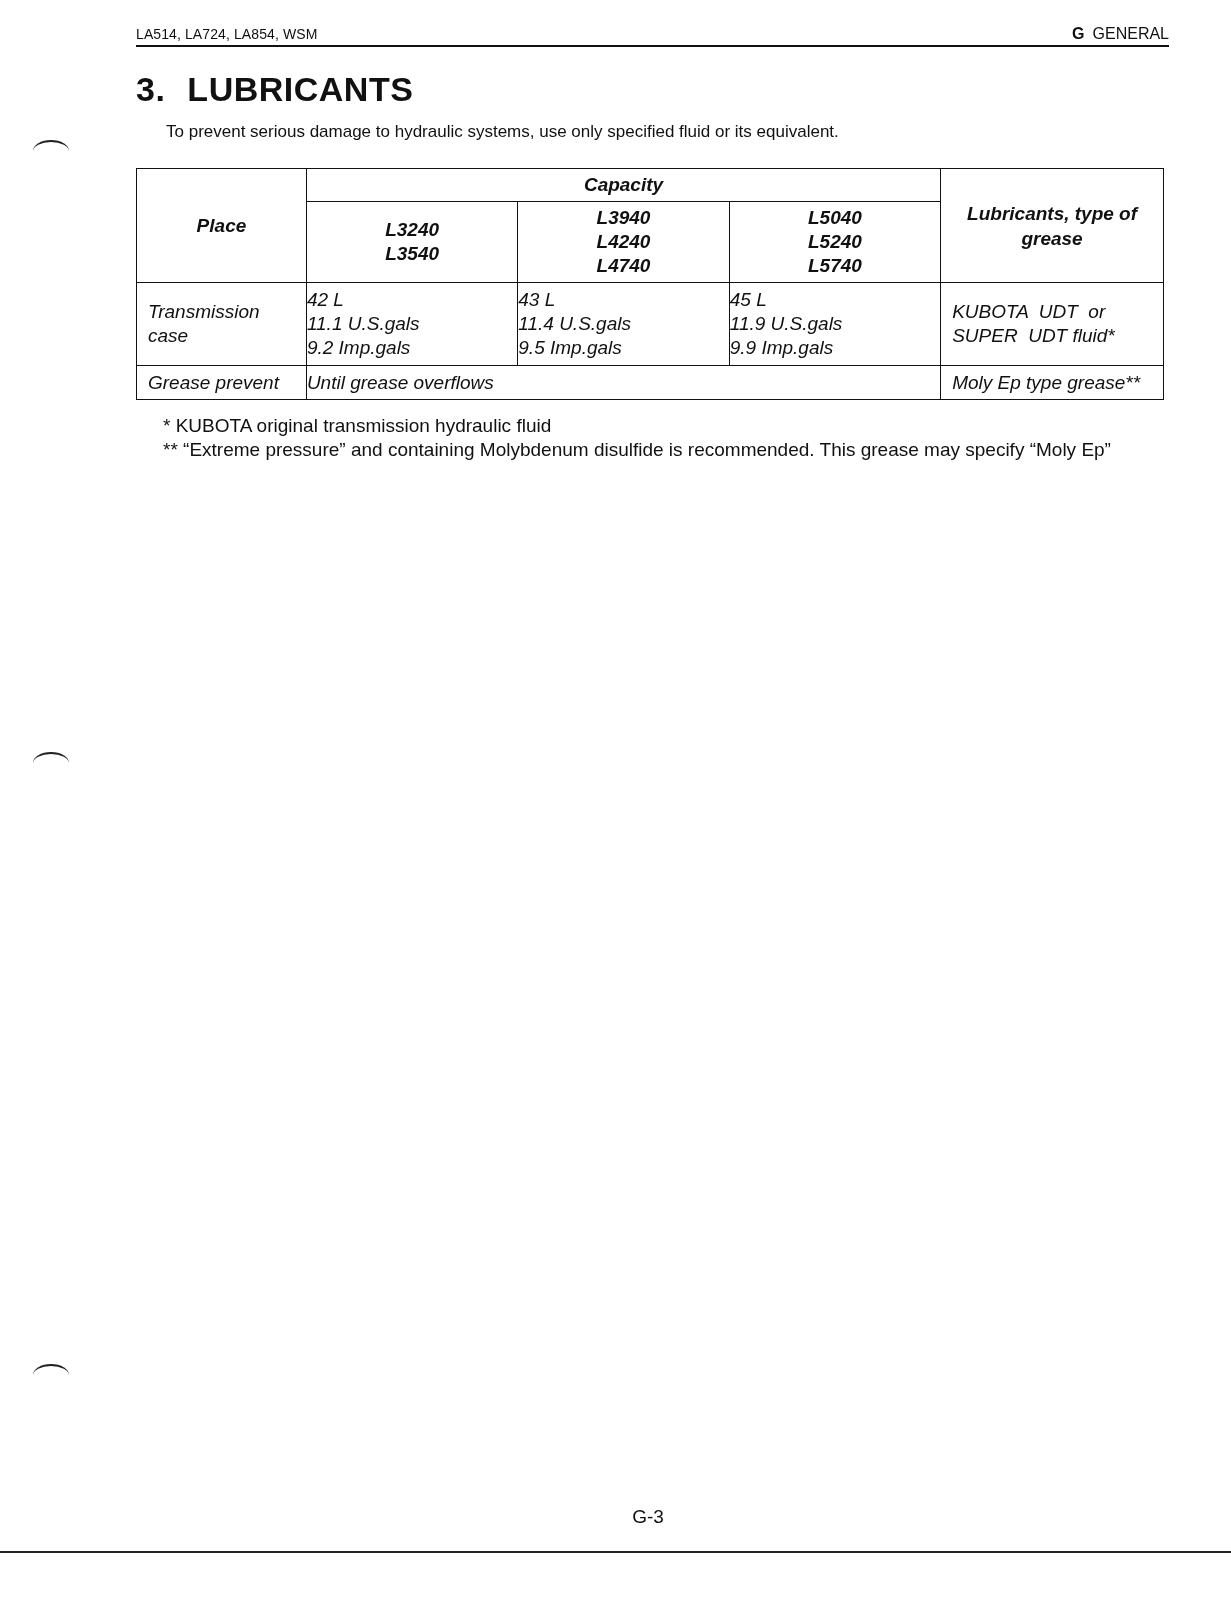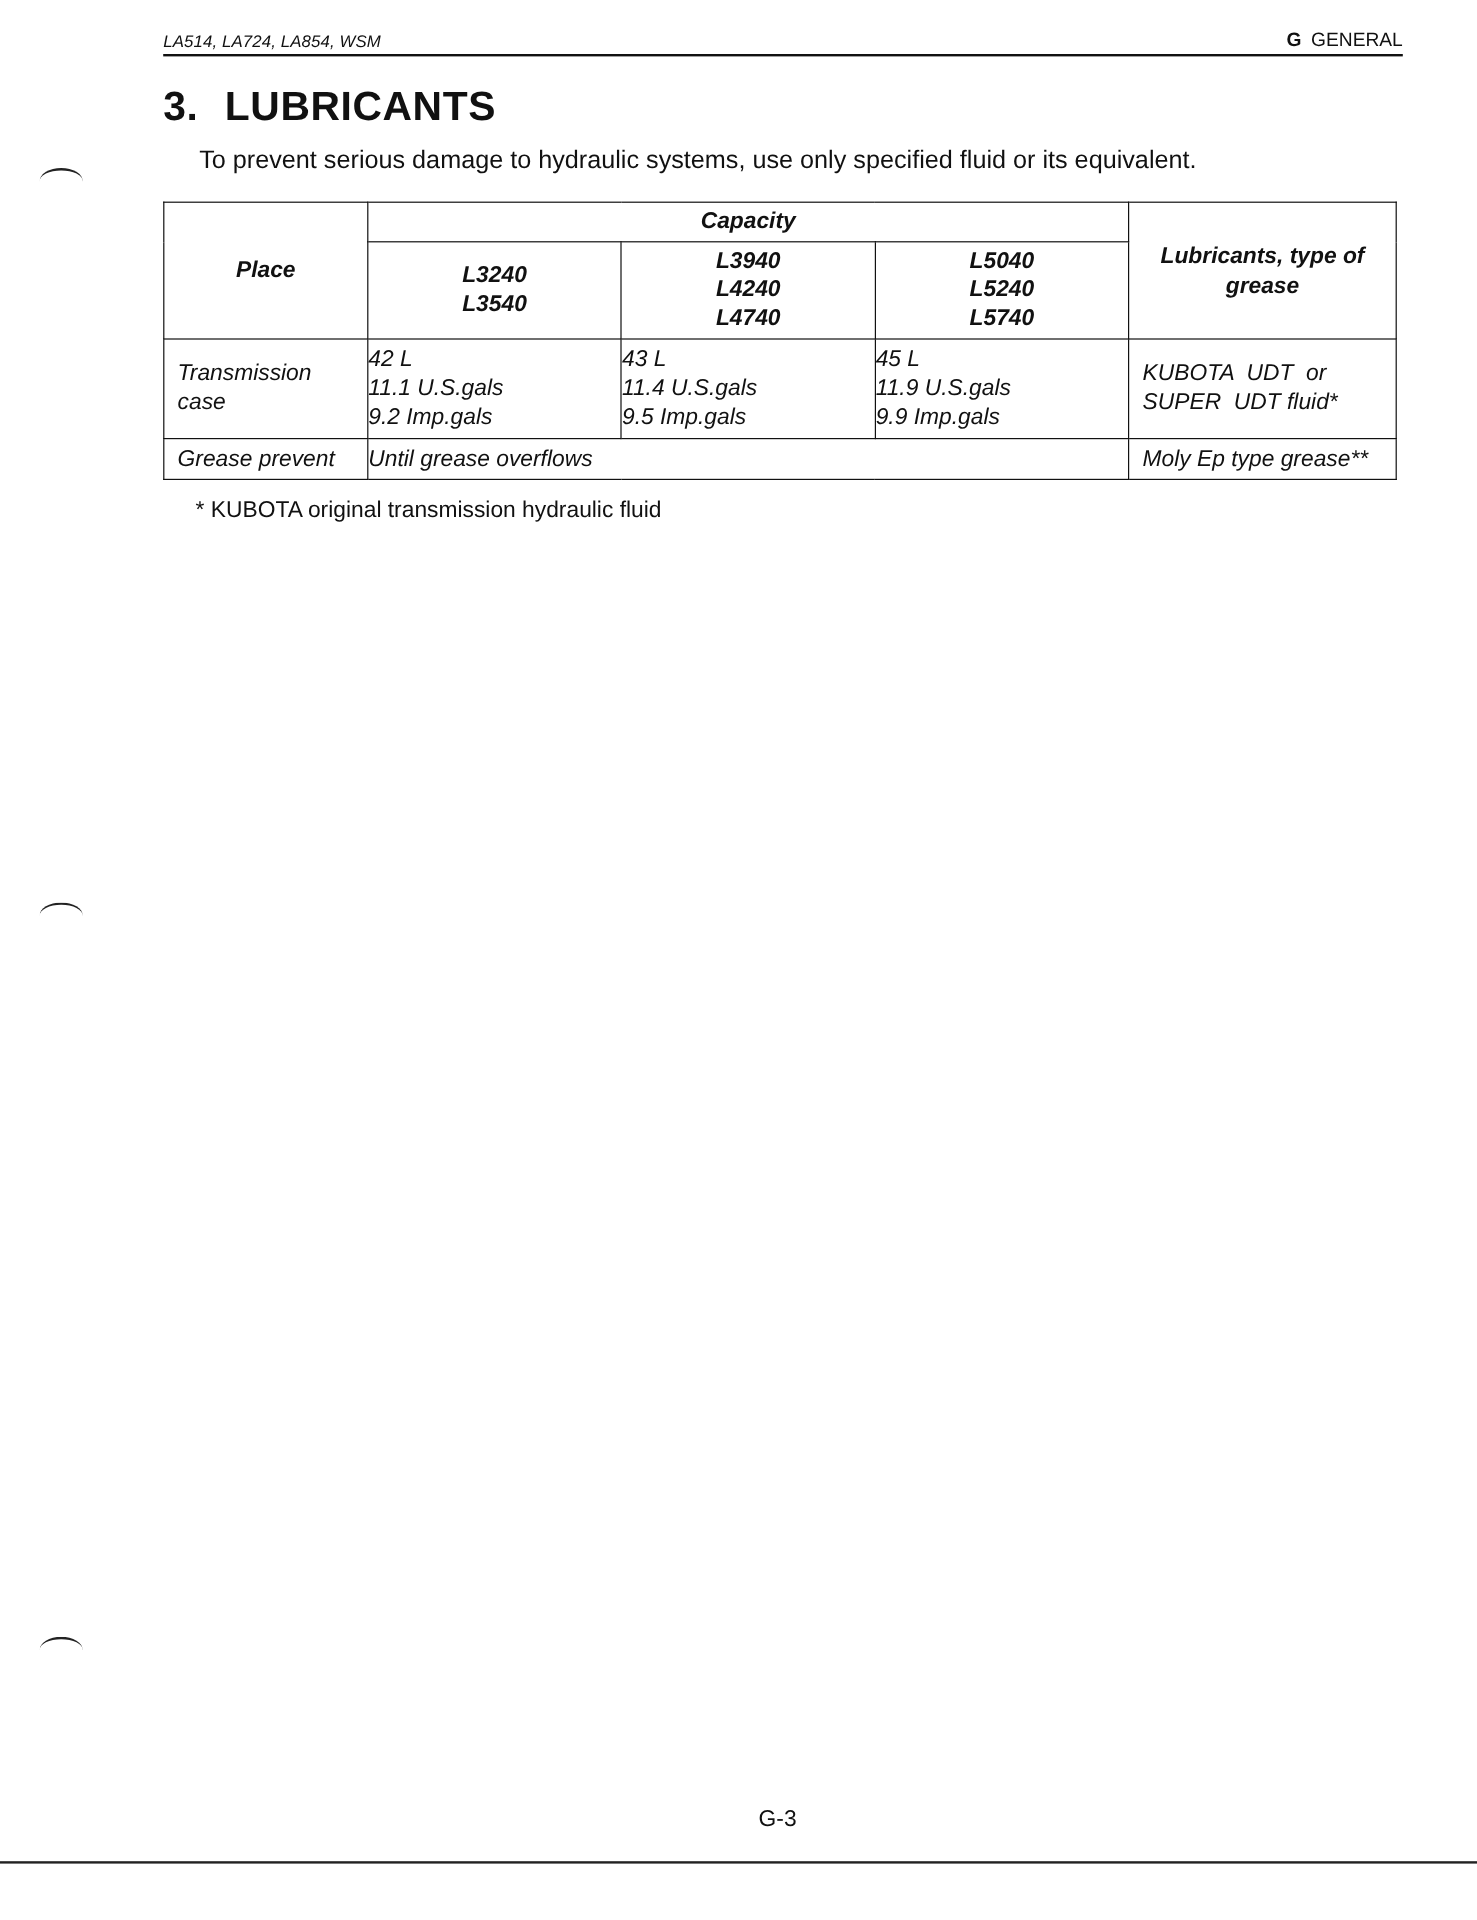--- a/index.html
+++ b/index.html
@@ -14,21 +14,20 @@
       overflow: hidden;
       font-family: "Liberation Sans", sans-serif;
       color: #111111;
     }
     .header-left {
       position: absolute;
       left: 136px;
       top: 26px;
       font-size: 14px;
       letter-spacing: 0.1px;
-      font-style: italic;
     }
     .header-right {
       position: absolute;
       right: 62px;
       top: 25px;
       font-size: 16px;
     }
     .header-right .sec-letter {
       font-weight: bold;
       margin-right: 8px;
@@ -48,21 +47,21 @@
       font-size: 34px;
       font-weight: bold;
       margin: 0;
       letter-spacing: 0.5px;
     }
     .page-title .num { margin-right: 22px; }
     .intro {
       position: absolute;
       left: 166px;
       top: 122px;
-      font-size: 21px;
+      font-size: 17px;
     }
     table.lub {
       position: absolute;
       left: 136px;
       top: 168px;
       width: 1028px;
       border-collapse: collapse;
       font-size: 19px;
     }
     table.lub td {
@@ -182,16 +181,17 @@
   <tr class="grease-row">
     <td class="l">Grease prevent</td>
     <td class="c" colspan="3">Until grease overflows</td>
     <td class="l">Moly Ep type grease**</td>
   </tr>
 </tbody>
   </table>
 
 <div class="footnotes">
   <div>* KUBOTA original transmission hydraulic fluid</div>
+  <div>** “Extreme pressure” and containing Molybdenum disulfide is recommended.  This grease may specify “Moly Ep”</div>
 </div>
 
 <div class="page-number">G-3</div>
 <div class="bottom-rule"></div>
 
 </body></html>

